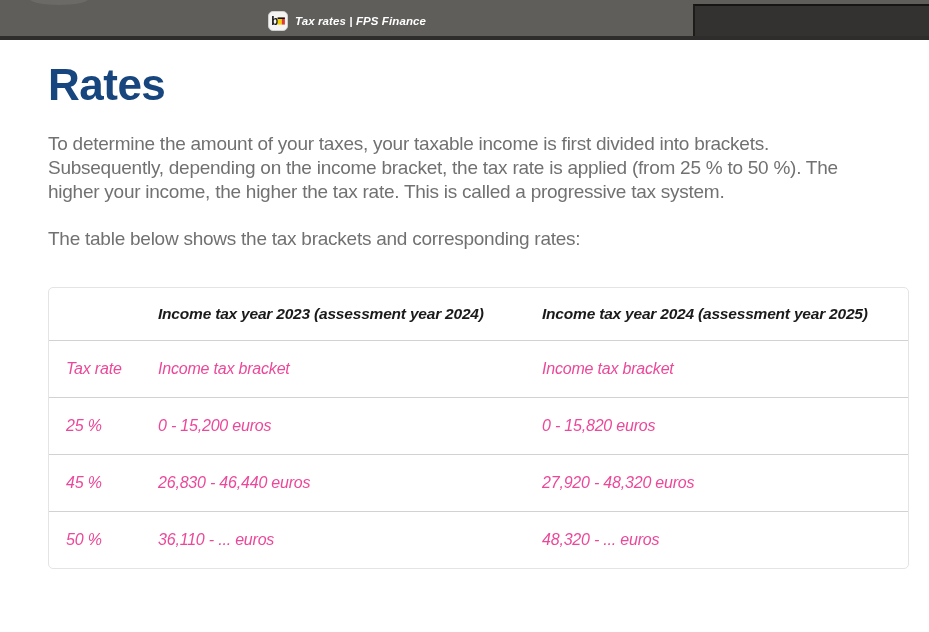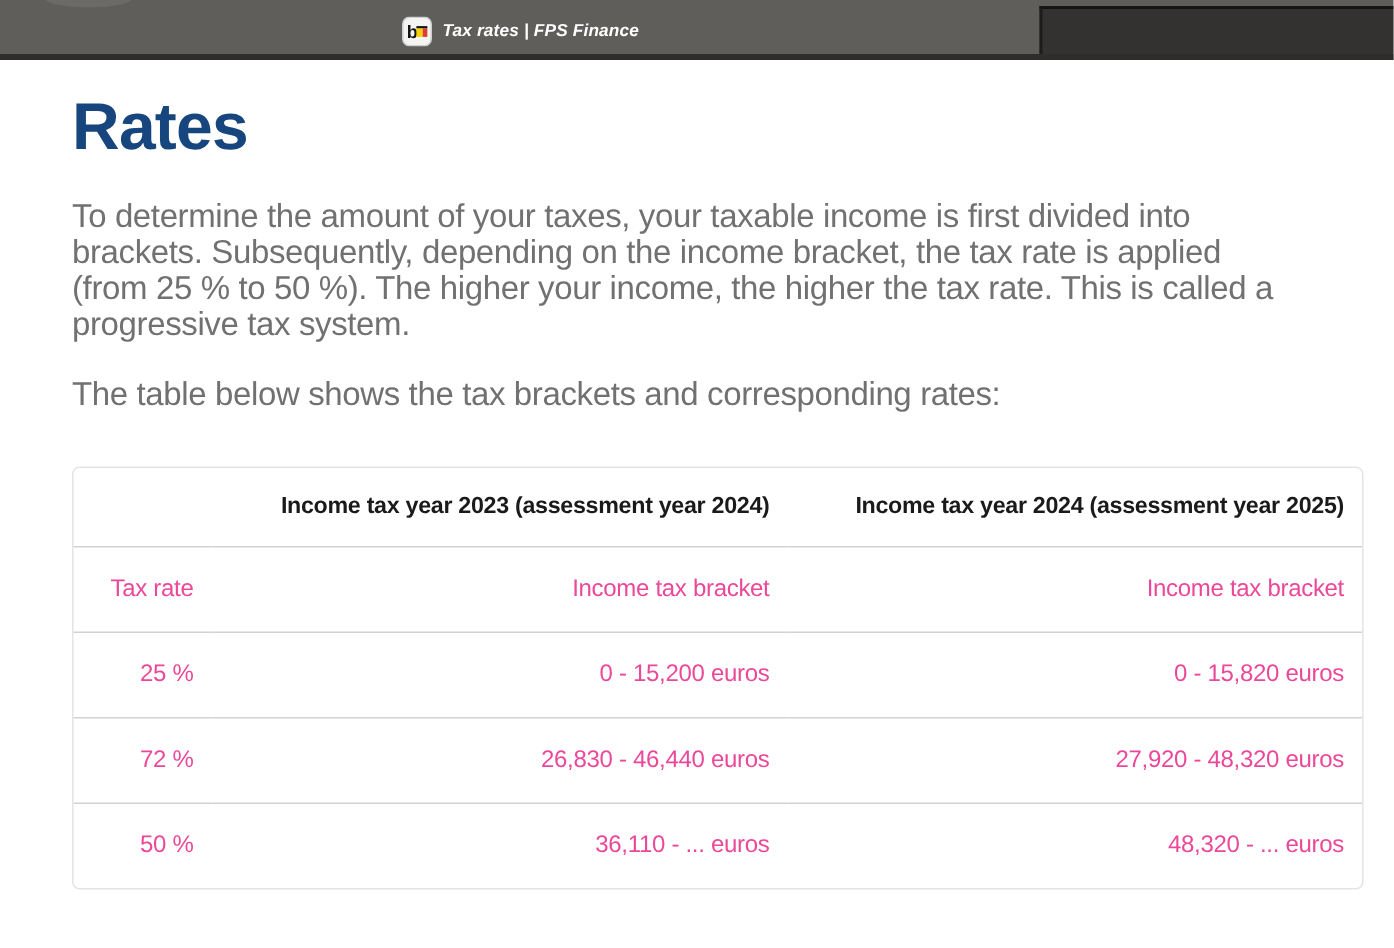--- a/index.html
+++ b/index.html
@@ -82,21 +82,21 @@
   .page-title {
     color: #17467e;
     font-size: 44px;
     font-weight: 700;
     line-height: 46px;
     letter-spacing: -0.5px;
     margin-bottom: 24px;
   }
   .intro-paragraph, .table-caption {
     color: #717171;
-    font-size: 22px;
+    font-size: 19px;
     line-height: 24px;
     letter-spacing: -0.25px;
     font-stretch: condensed;
     max-width: 818px;
     margin-bottom: 23px;
   }
   .table-caption { margin-bottom: 36px; }
 
   
   table.rates-table {
@@ -105,24 +105,25 @@
     border-spacing: 0;
     table-layout: fixed;
     border: 1px solid #e4e4e4;
     border-radius: 5px;
     font-stretch: condensed;
   }
   .rates-table col.c1 { width: 92px; }
   .rates-table col.c2 { width: 384px; }
   .rates-table col.c3 { width: 383px; }
   .rates-table th, .rates-table td {
-    text-align: right;
+    text-align: left;
     vertical-align: middle;
     padding: 0 12px 0 17px;
     font-weight: 400;
+    font-style: italic;
   }
   .rates-table thead th {
     height: 52px;
     font-size: 15.5px;
     font-weight: 700;
     color: #1a1a1a;
     letter-spacing: -0.2px;
   }
   .rates-table tbody td {
     height: 57px;
@@ -182,21 +183,21 @@
           <td>Tax rate</td>
           <td>Income tax bracket</td>
           <td>Income tax bracket</td>
         </tr>
         <tr>
           <td>25 %</td>
           <td>0 - 15,200 euros</td>
           <td>0 - 15,820 euros</td>
         </tr>
         <tr>
-          <td>72 %</td>
+          <td>45 %</td>
           <td>26,830 - 46,440 euros</td>
           <td>27,920 - 48,320 euros</td>
         </tr>
         <tr>
           <td>50 %</td>
           <td>36,110 - ... euros</td>
           <td>48,320 - ... euros</td>
         </tr>
       </tbody>
     </table>

